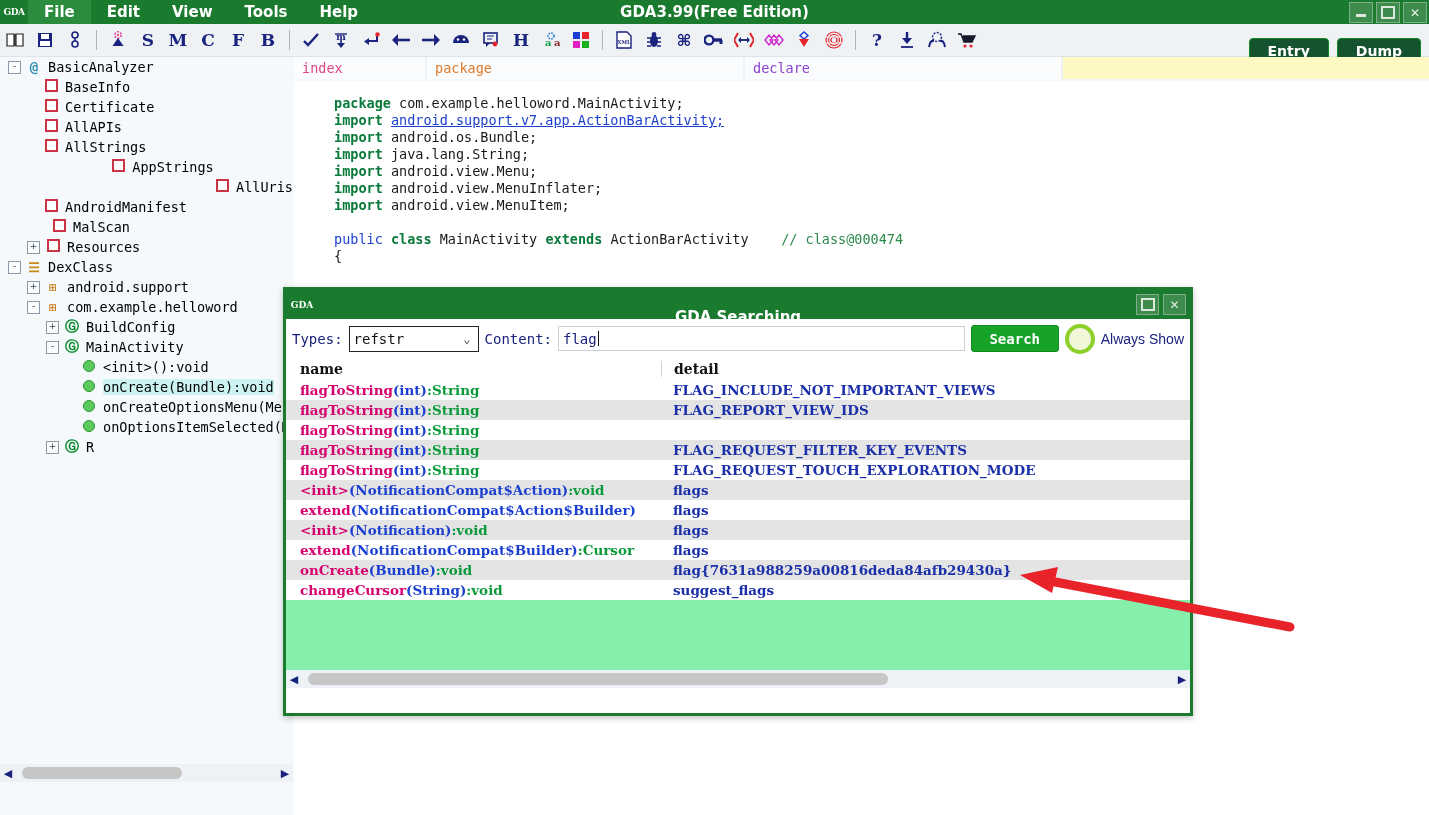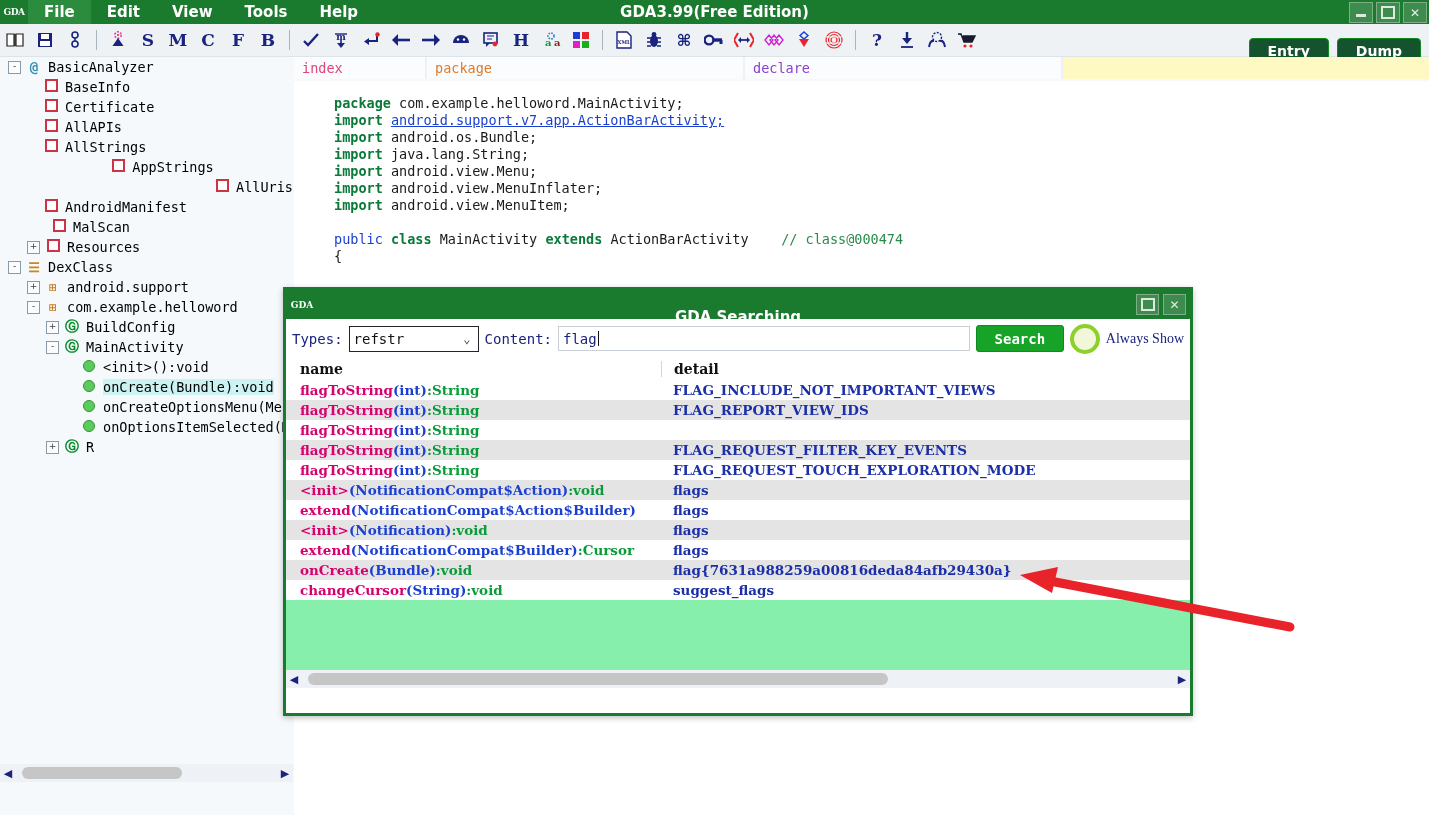--- a/index.html
+++ b/index.html
@@ -192,21 +192,21 @@
   .searchbtn {
     width: 86px; height: 25px; background: #16a327; border: 1px solid #0e8a1e; border-radius: 3px;
     display: flex; align-items: center; justify-content: center;
     color: #ffffff; font-size: 14px; font-weight: bold;
     font-family: "DejaVu Sans Mono", monospace;
   }
   .toggle {
     width: 22px; height: 22px; border-radius: 50%;
     border: 4px solid #8ed02a; background: #f1f7d8; flex: none;
   }
-  .alwaysshow { font-family: Liberation Serif, serif; font-size: 14px; color: #1a237e; }
+  .alwaysshow { font-family: Liberation Sans, sans-serif; font-size: 14px; color: #1a237e; }
 
   .dlg-table {
     position: absolute; left: 0; top: 68px; width: 904px; height: 316px;
     background: #86efac; overflow: hidden;
   }
   .th-row {
     display: flex; height: 22px; align-items: center;
     font-family: "DejaVu Serif", serif; font-weight: bold; font-size: 14px; color: #111;
     background: #ffffff;
   }

